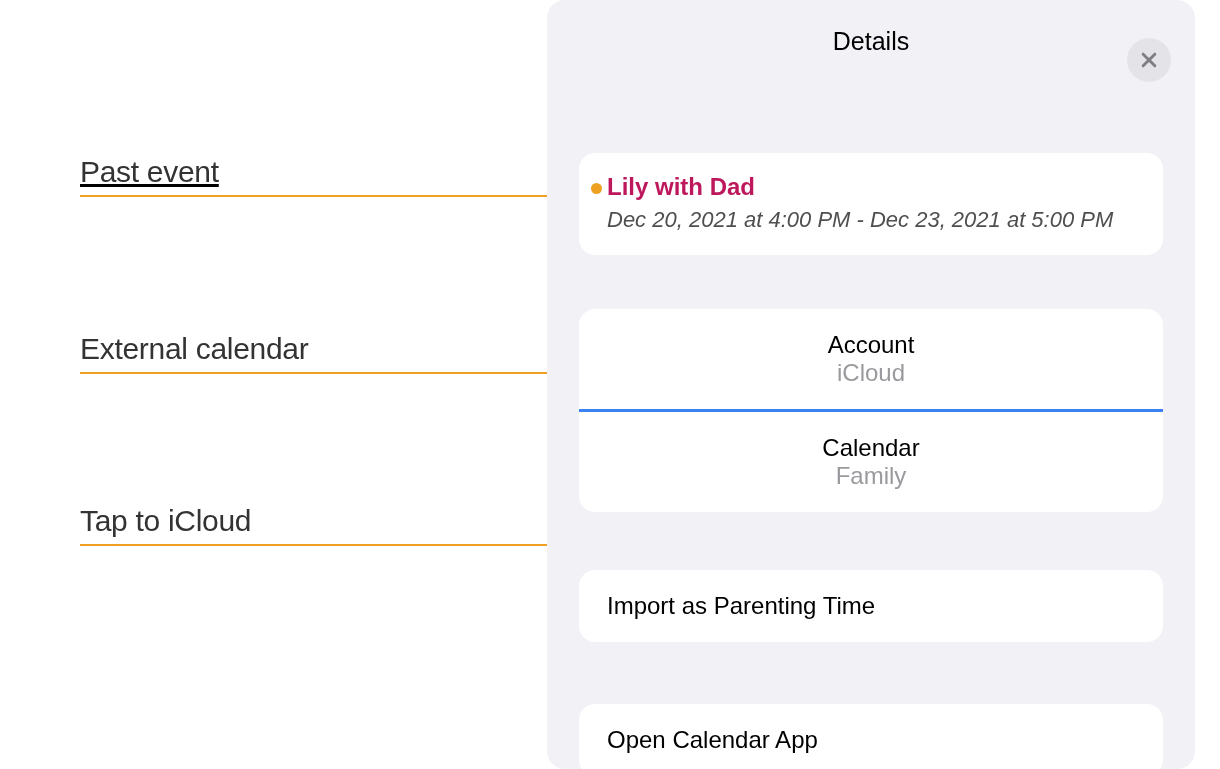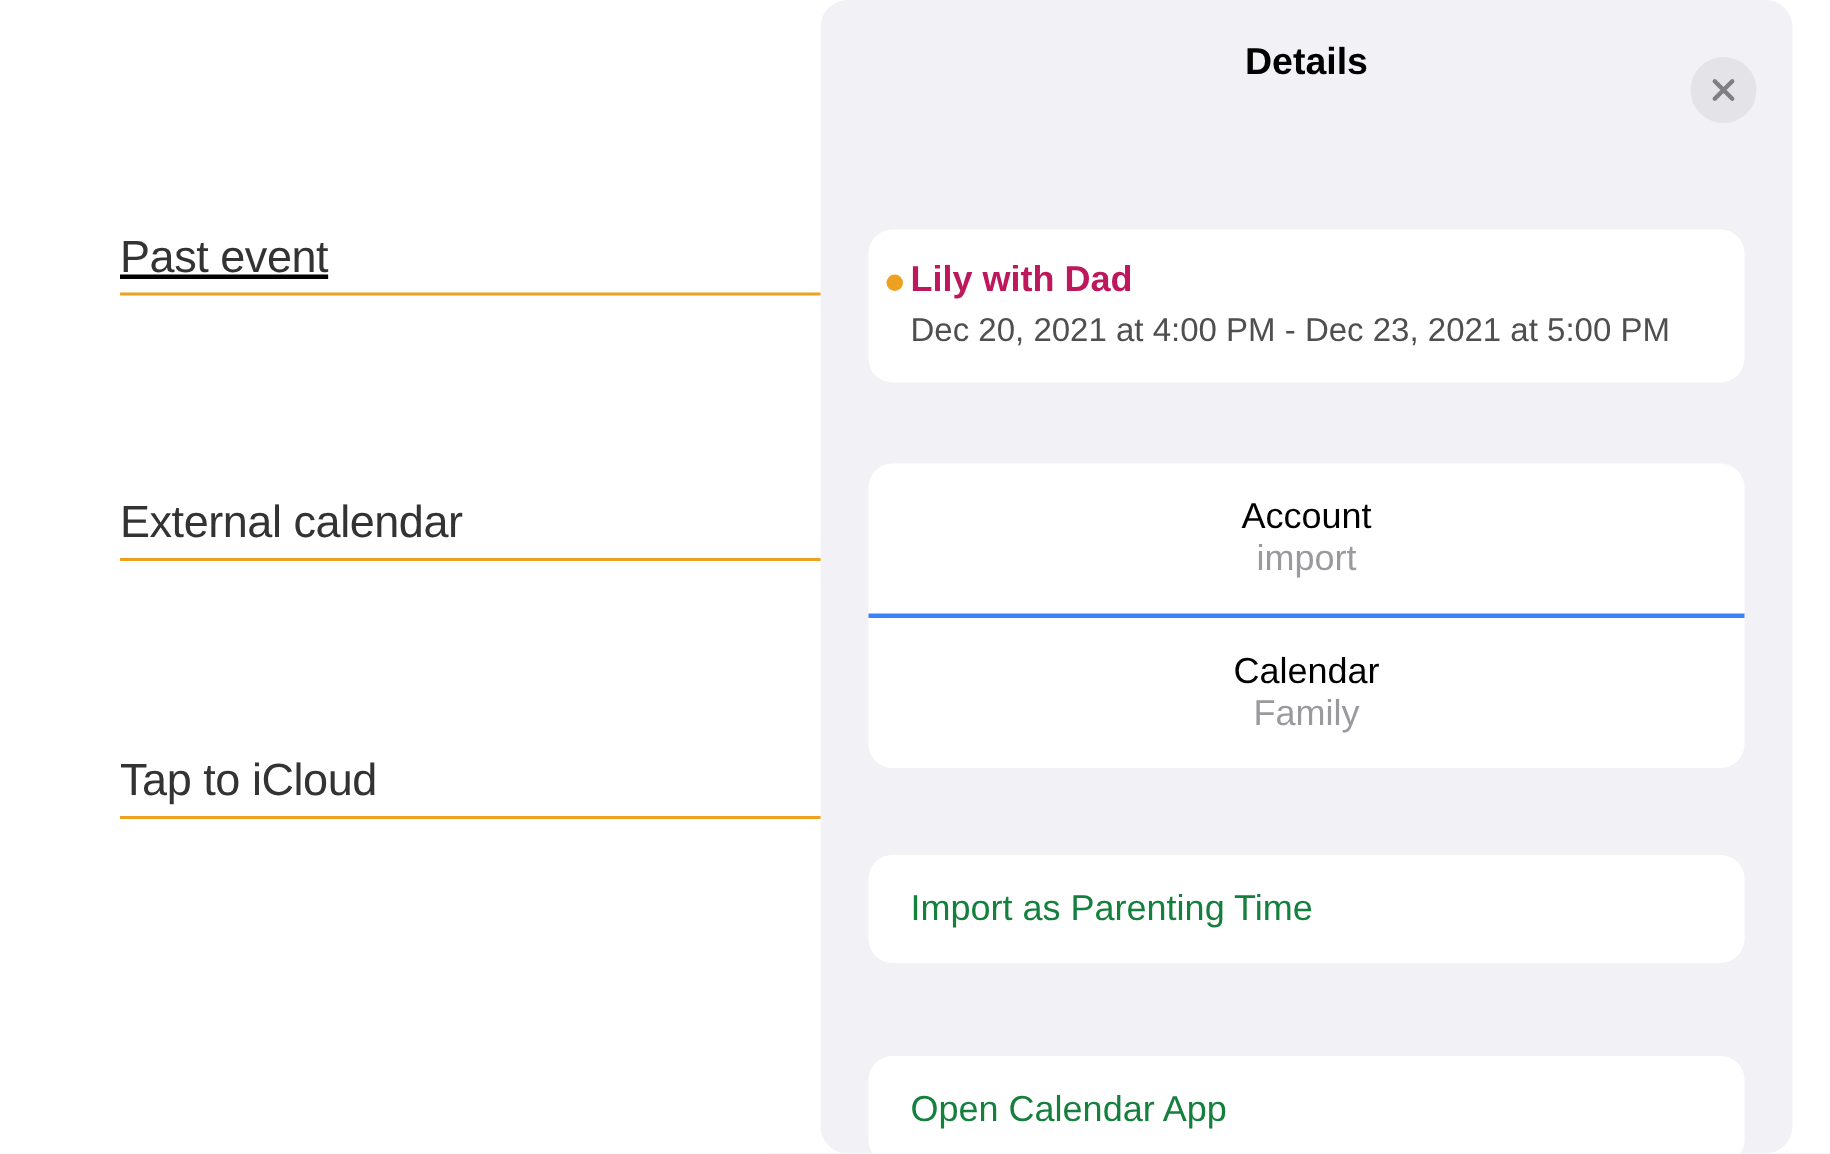--- a/index.html
+++ b/index.html
@@ -58,21 +58,21 @@
     
     .panel-header {
       position: relative;
       height: 82px;
       display: flex;
       align-items: center;
       justify-content: center;
     }
     .panel-title {
       font-size: 25px;
-      font-weight: 700;
+      font-weight: 400;
       color: #000000;
     }
     .close-btn {
       position: absolute;
       right: 24px;
       top: 38px;
       width: 44px;
       height: 44px;
       border-radius: 50%;
       background: #E4E3E8;
@@ -110,20 +110,21 @@
     .event-title {
       font-size: 24px;
       font-weight: 700;
       color: #be185d;
       margin-bottom: 6px;
     }
     .event-time {
       font-size: 22px;
       font-weight: 400;
       color: #4f4f4f;
+      font-style: italic;
     }
     
     
     .info-card {
       margin-top: 54px;
     }
     .info-row {
       display: flex;
       justify-content: space-between;
       align-items: center;
@@ -150,21 +151,21 @@
     }
     .action-card-1 {
       margin-top: 58px;
     }
     .action-card-2 {
       margin-top: 62px;
     }
     .action-text {
       font-size: 24px;
       font-weight: 400;
-      color: #15803d;
+      color: #000000;
       cursor: pointer;
     }
   </style>
 </head>
 <body>
 
 <div class="annotation" style="top: 155px; text-decoration: underline;">
   <div class="annotation-label">Past event</div>
   <div class="annotation-line" style="width: 517px;"></div>
   <div class="annotation-dot" style="left: 517px;"></div>
@@ -195,21 +196,21 @@
 
   <div class="card event-card">
     <div class="event-color-dot"></div>
     <div class="event-title">Lily with Dad</div>
     <div class="event-time">Dec 20, 2021 at 4:00 PM - Dec 23, 2021 at 5:00 PM</div>
   </div>
 
   <div class="card info-card">
     <div class="info-row">
       <div class="info-label">Account</div>
-      <div class="info-value">import</div>
+      <div class="info-value">iCloud</div>
     </div>
     <div class="info-row">
       <div class="info-label">Calendar</div>
       <div class="info-value">Family</div>
     </div>
   </div>
 
   <div class="card action-card action-card-1">
     <div class="action-text">Import as Parenting Time</div>
   </div>

